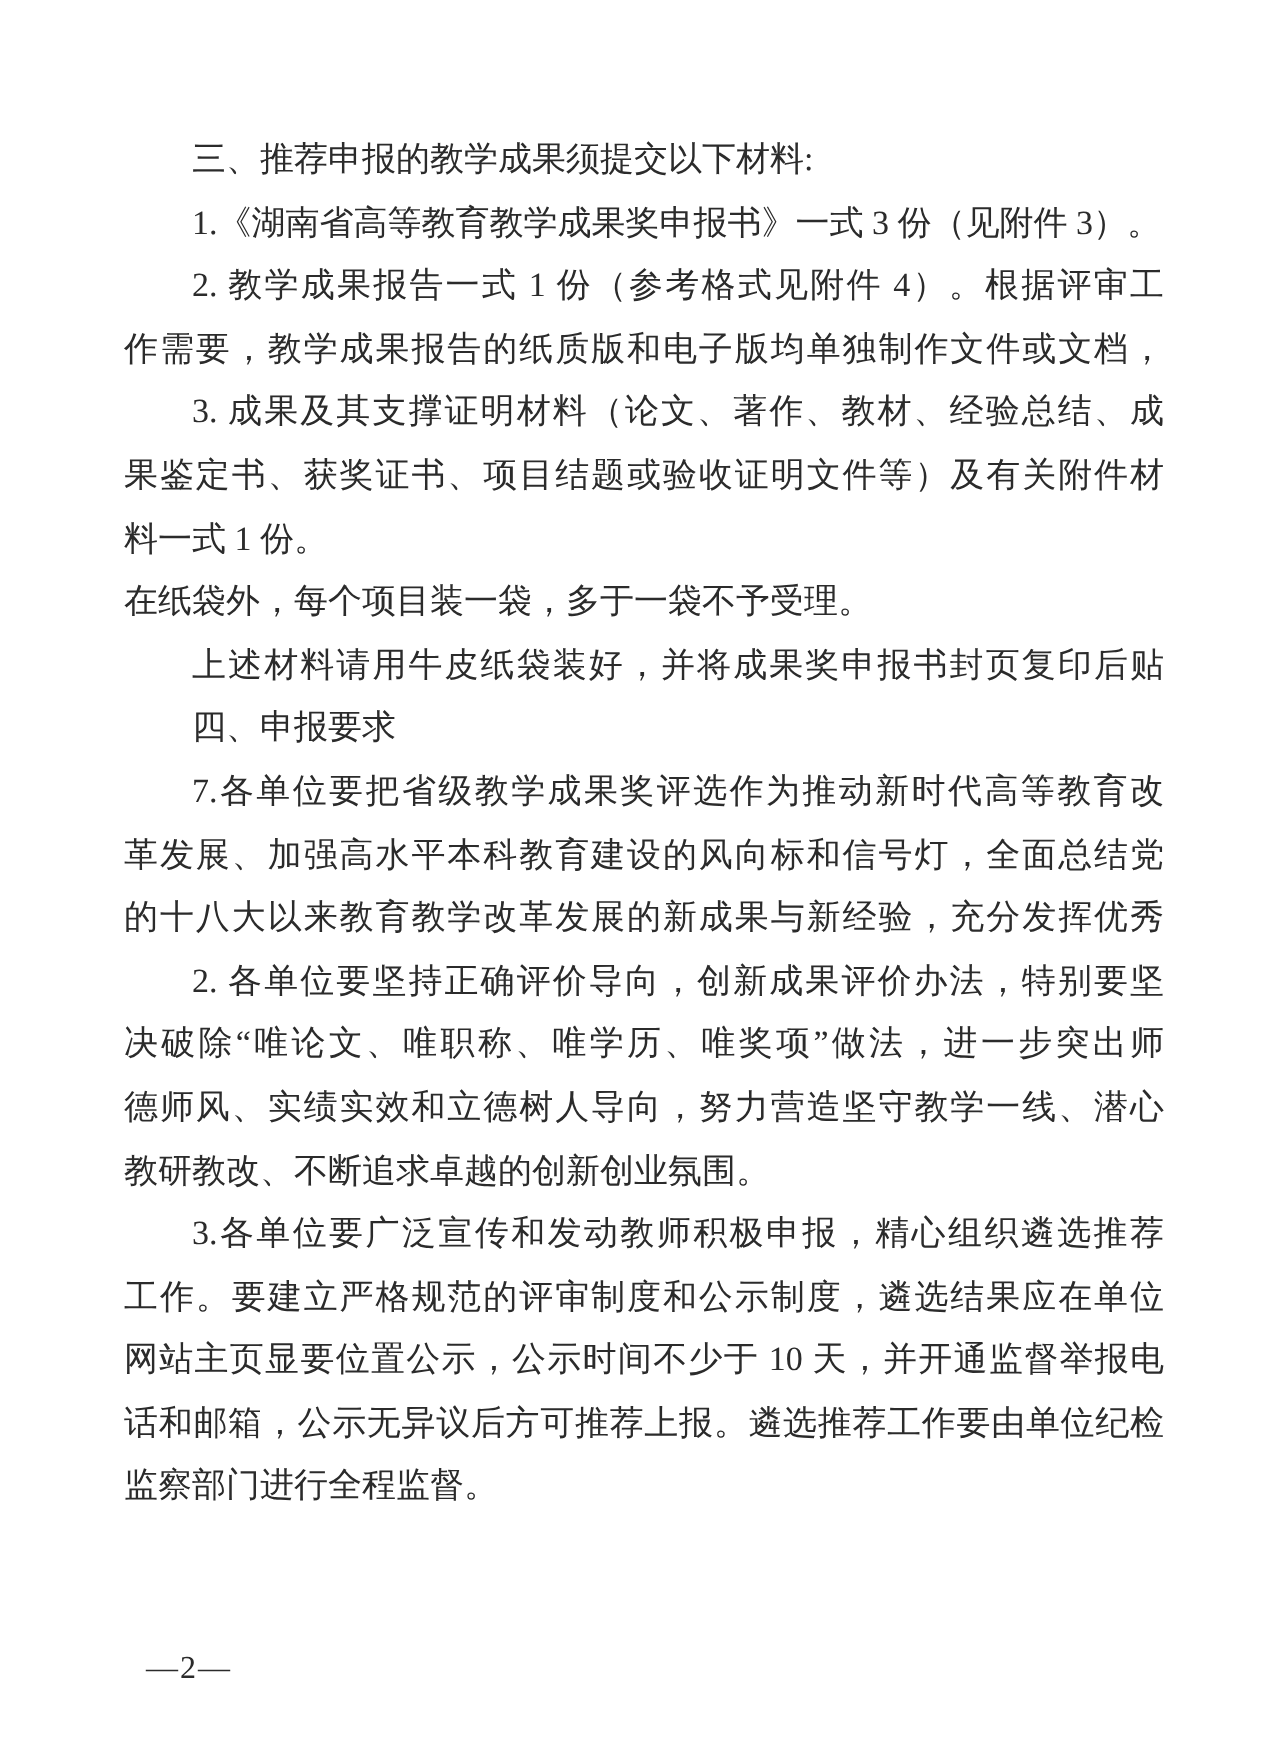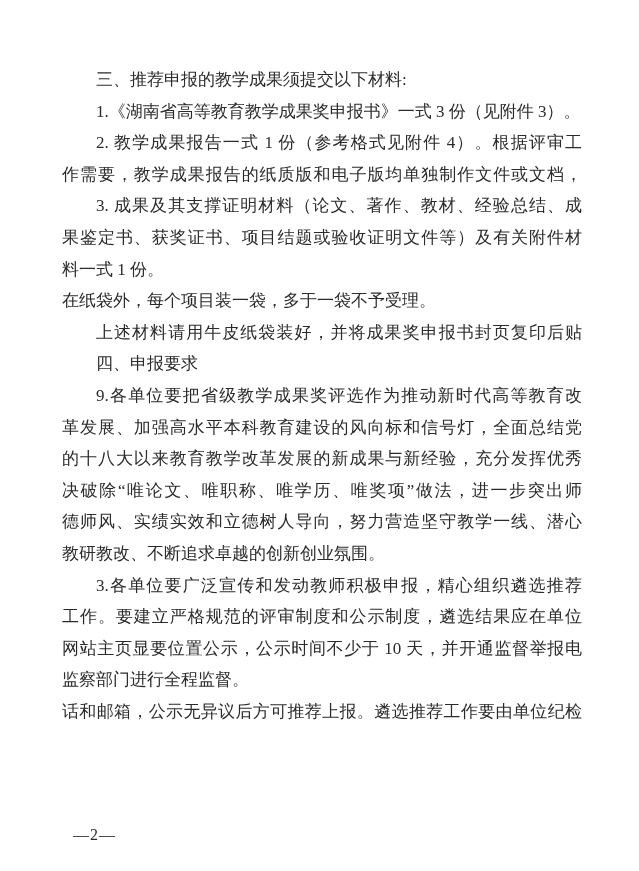--- a/index.html
+++ b/index.html
@@ -74,31 +74,32 @@
         <div class="line last">料一式 1 份。</div>
       </div>
       <div class="paragraph">
         <div class="line last">在纸袋外，每个项目装一袋，多于一袋不予受理。</div>
         <div class="line first fill">上述材料请用牛皮纸袋装好，并将成果奖申报书封页复印后贴</div>
       </div>
       <div class="paragraph">
         <div class="line first last">四、申报要求</div>
       </div>
       <div class="paragraph">
-        <div class="line first fill">9.各单位要把省级教学成果奖评选作为推动新时代高等教育改</div>
+        <div class="line first fill">7.各单位要把省级教学成果奖评选作为推动新时代高等教育改</div>
         <div class="line fill">革发展、加强高水平本科教育建设的风向标和信号灯，全面总结党</div>
         <div class="line fill">的十八大以来教育教学改革发展的新成果与新经验，充分发挥优秀</div>
       </div>
       <div class="paragraph">
+        <div class="line first fill">2. 各单位要坚持正确评价导向，创新成果评价办法，特别要坚</div>
         <div class="line fill">决破除“唯论文、唯职称、唯学历、唯奖项”做法，进一步突出师</div>
         <div class="line fill">德师风、实绩实效和立德树人导向，努力营造坚守教学一线、潜心</div>
         <div class="line last">教研教改、不断追求卓越的创新创业氛围。</div>
       </div>
       <div class="paragraph">
         <div class="line first fill">3.各单位要广泛宣传和发动教师积极申报，精心组织遴选推荐</div>
         <div class="line fill">工作。要建立严格规范的评审制度和公示制度，遴选结果应在单位</div>
         <div class="line fill">网站主页显要位置公示，公示时间不少于 10 天，并开通监督举报电</div>
+        <div class="line fill">话和邮箱，公示无异议后方可推荐上报。遴选推荐工作要由单位纪检</div>
         <div class="line last">监察部门进行全程监督。</div>
-        <div class="line fill">话和邮箱，公示无异议后方可推荐上报。遴选推荐工作要由单位纪检</div>
       </div>
     </main>
   <div class="footer">—2—</div>
 </div>
 
 </body></html>

